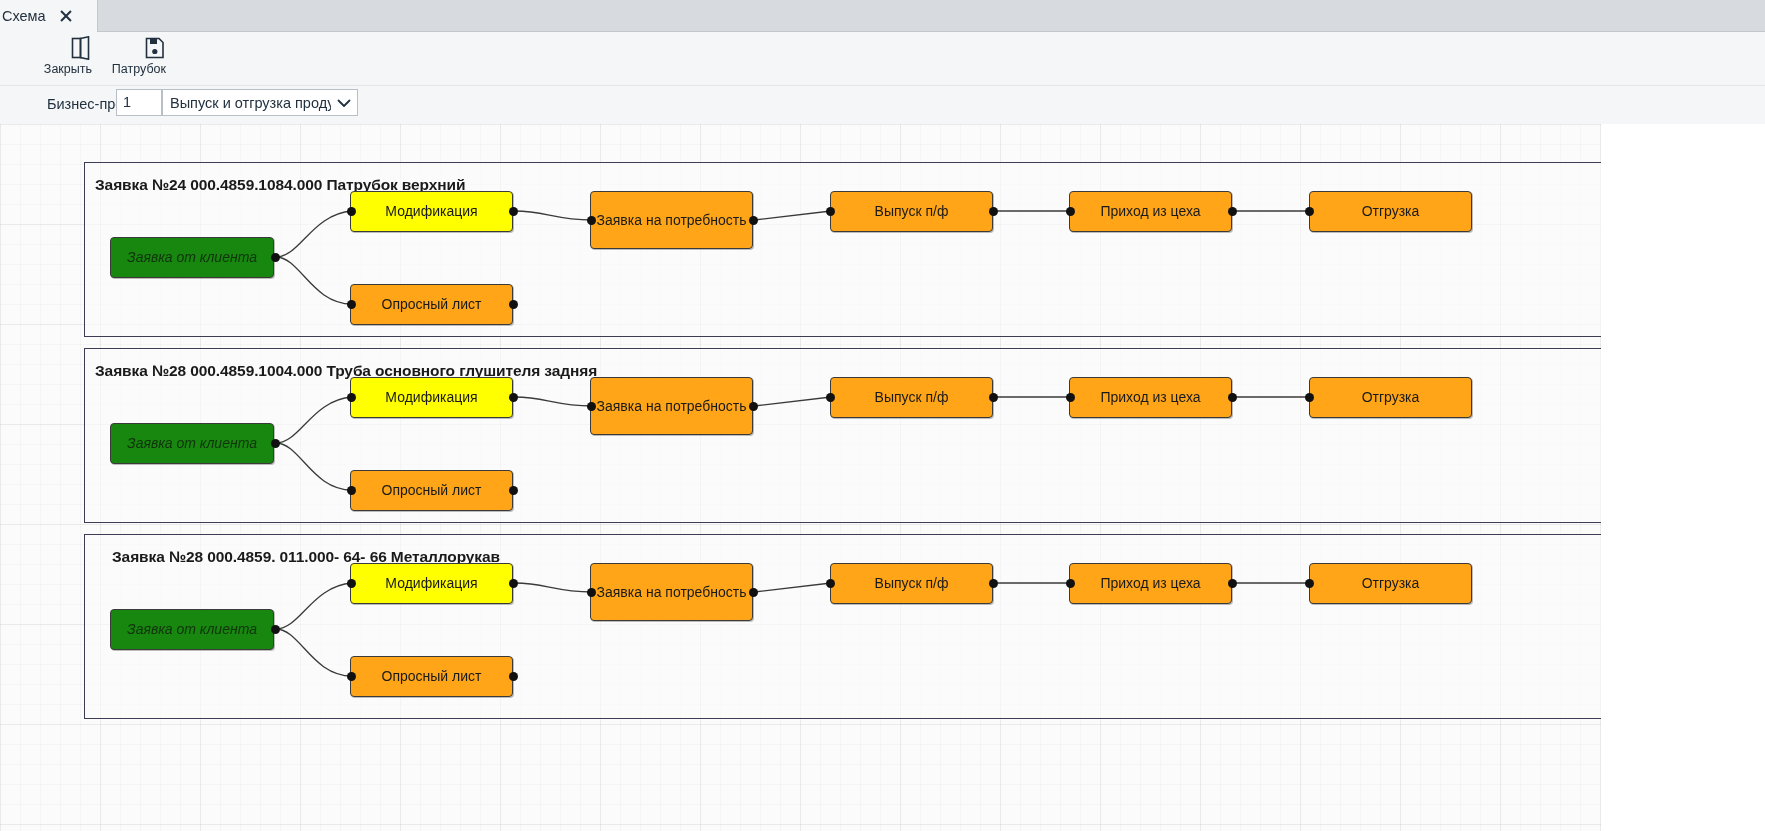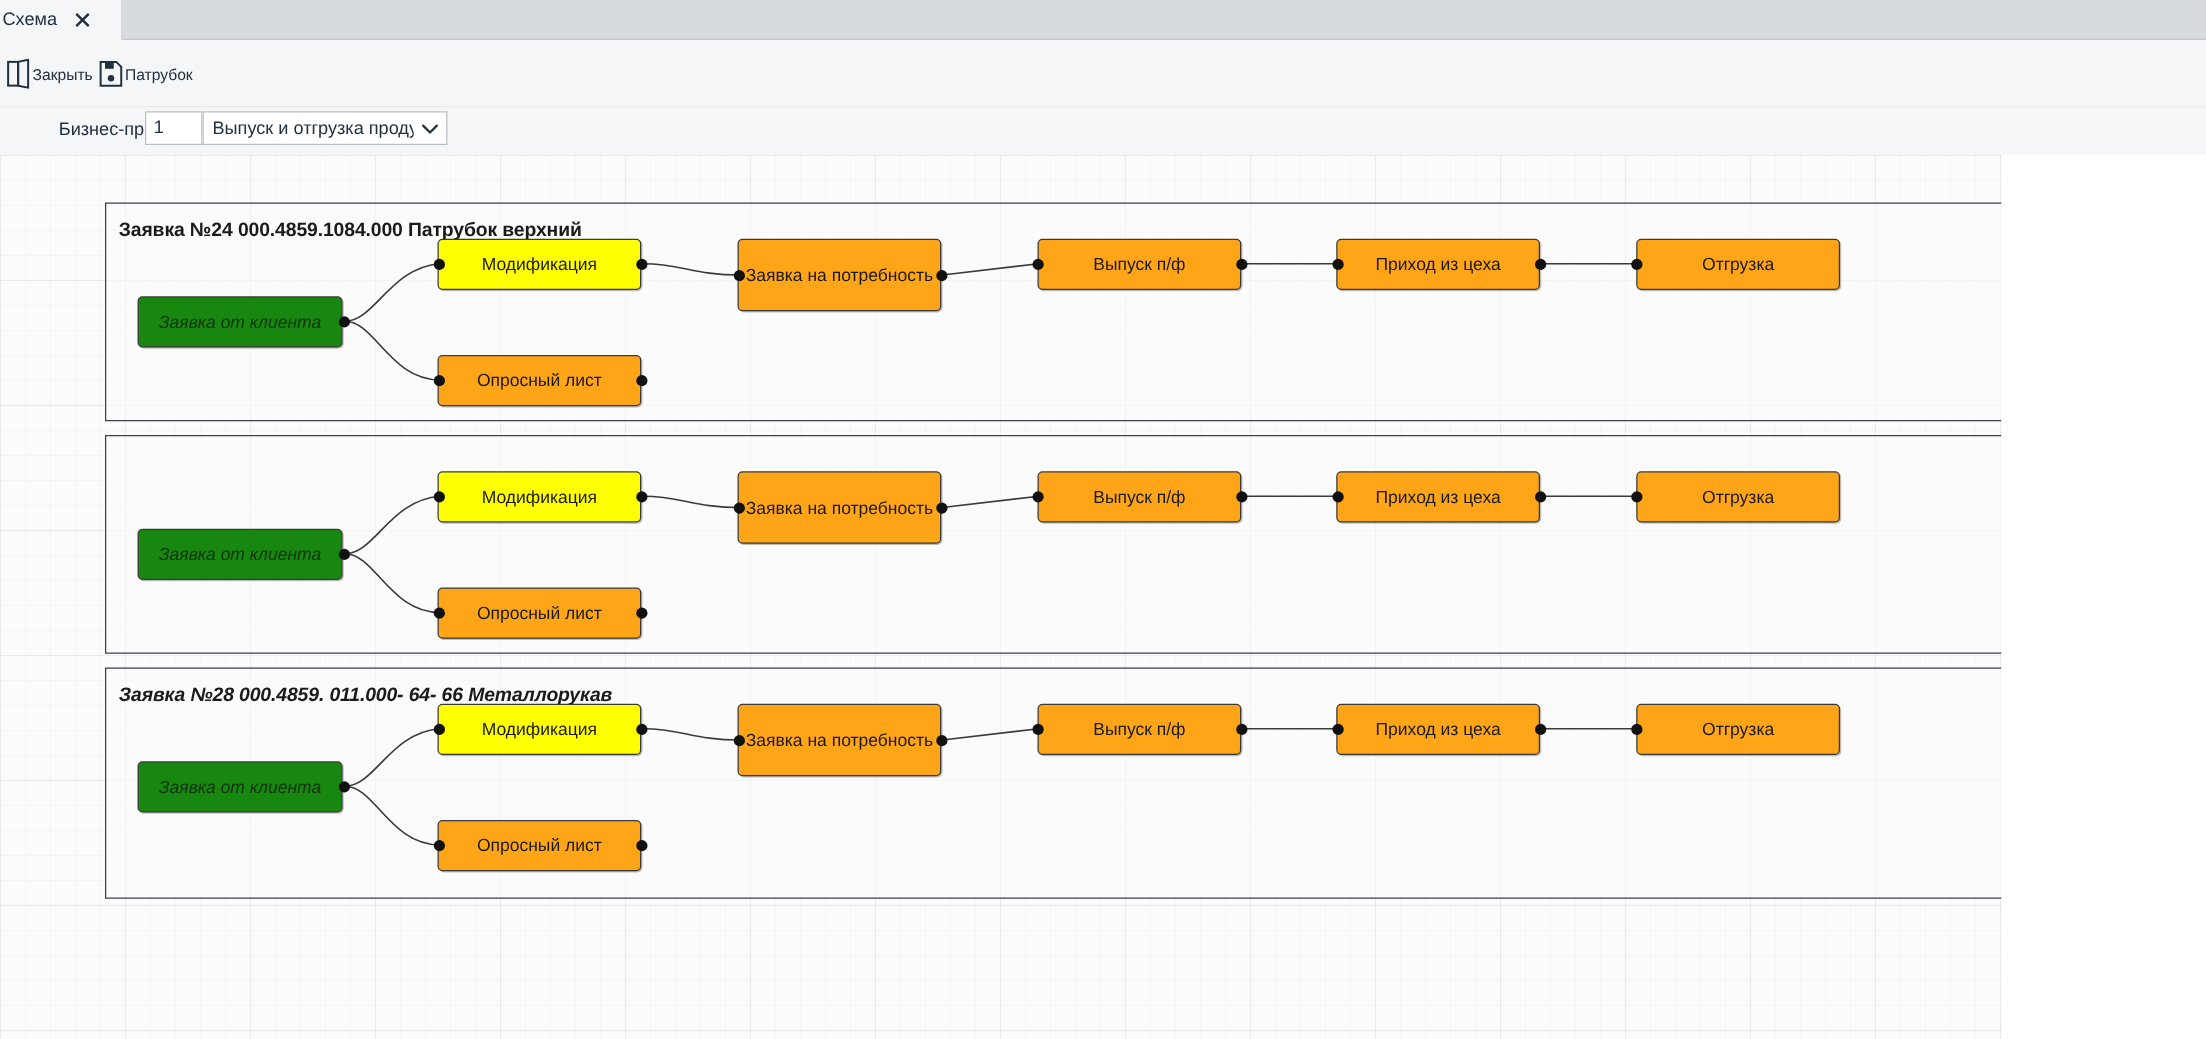--- a/index.html
+++ b/index.html
@@ -70,22 +70,22 @@
     background: #f5f6f7;
     border-bottom: 1px solid #e3e6e9;
     box-sizing: border-box;
   }
   .tbtn {
     position: absolute;
     top: 3px;
     width: 88px;
     height: 48px;
     display: flex;
-    flex-direction: row;
-    align-items: center;
+    flex-direction: column;
+    align-items: flex-end;
     justify-content: flex-start;
     cursor: pointer;
     background: transparent;
     border: none;
     padding: 0;
   }
   .tbtn .glyph {
     height: 26px;
     display: flex;
     align-items: center;
@@ -350,20 +350,21 @@
   </div>
   <div class="port" style="left:1066px; top:83px;"></div>
   <div class="port" style="left:1228px; top:83px;"></div>
 
   <div class="node orange" style="left:1309px; top:67px; width:163px; height:41px;">
     <span>Отгрузка</span>
   </div>
   <div class="port" style="left:1305px; top:83px;"></div>
 
   <div class="group" style="left:84px; top:224px; width:1629px; height:175px;"></div>
+  <div class="group-title" style="left:95px; top:238px;">Заявка №28 000.4859.1004.000 Труба основного глушителя задняя</div>
 
   <div class="node green" style="left:110px; top:299px; width:164px; height:41px;">
     <span>Заявка от клиента</span>
   </div>
   <div class="port" style="left:271px; top:315px;"></div>
 
   <div class="node yellow" style="left:350px; top:253px; width:163px; height:41px;">
     <span>Модификация</span>
   </div>
   <div class="port" style="left:347px; top:269px;"></div>
@@ -392,21 +393,21 @@
   </div>
   <div class="port" style="left:1066px; top:269px;"></div>
   <div class="port" style="left:1228px; top:269px;"></div>
 
   <div class="node orange" style="left:1309px; top:253px; width:163px; height:41px;">
     <span>Отгрузка</span>
   </div>
   <div class="port" style="left:1305px; top:269px;"></div>
 
   <div class="group" style="left:84px; top:410px; width:1629px; height:185px;"></div>
-  <div class="group-title" style="left:95px; top:424px;font-style:italic;">Заявка №28 000.4859. 011.000- 64- 66 Металлорукав</div>
+  <div class="group-title" style="left:112px; top:424px;">Заявка №28 000.4859. 011.000- 64- 66 Металлорукав</div>
 
   <div class="node green" style="left:110px; top:485px; width:164px; height:41px;">
     <span>Заявка от клиента</span>
   </div>
   <div class="port" style="left:271px; top:501px;"></div>
 
   <div class="node yellow" style="left:350px; top:439px; width:163px; height:41px;">
     <span>Модификация</span>
   </div>
   <div class="port" style="left:347px; top:455px;"></div>

